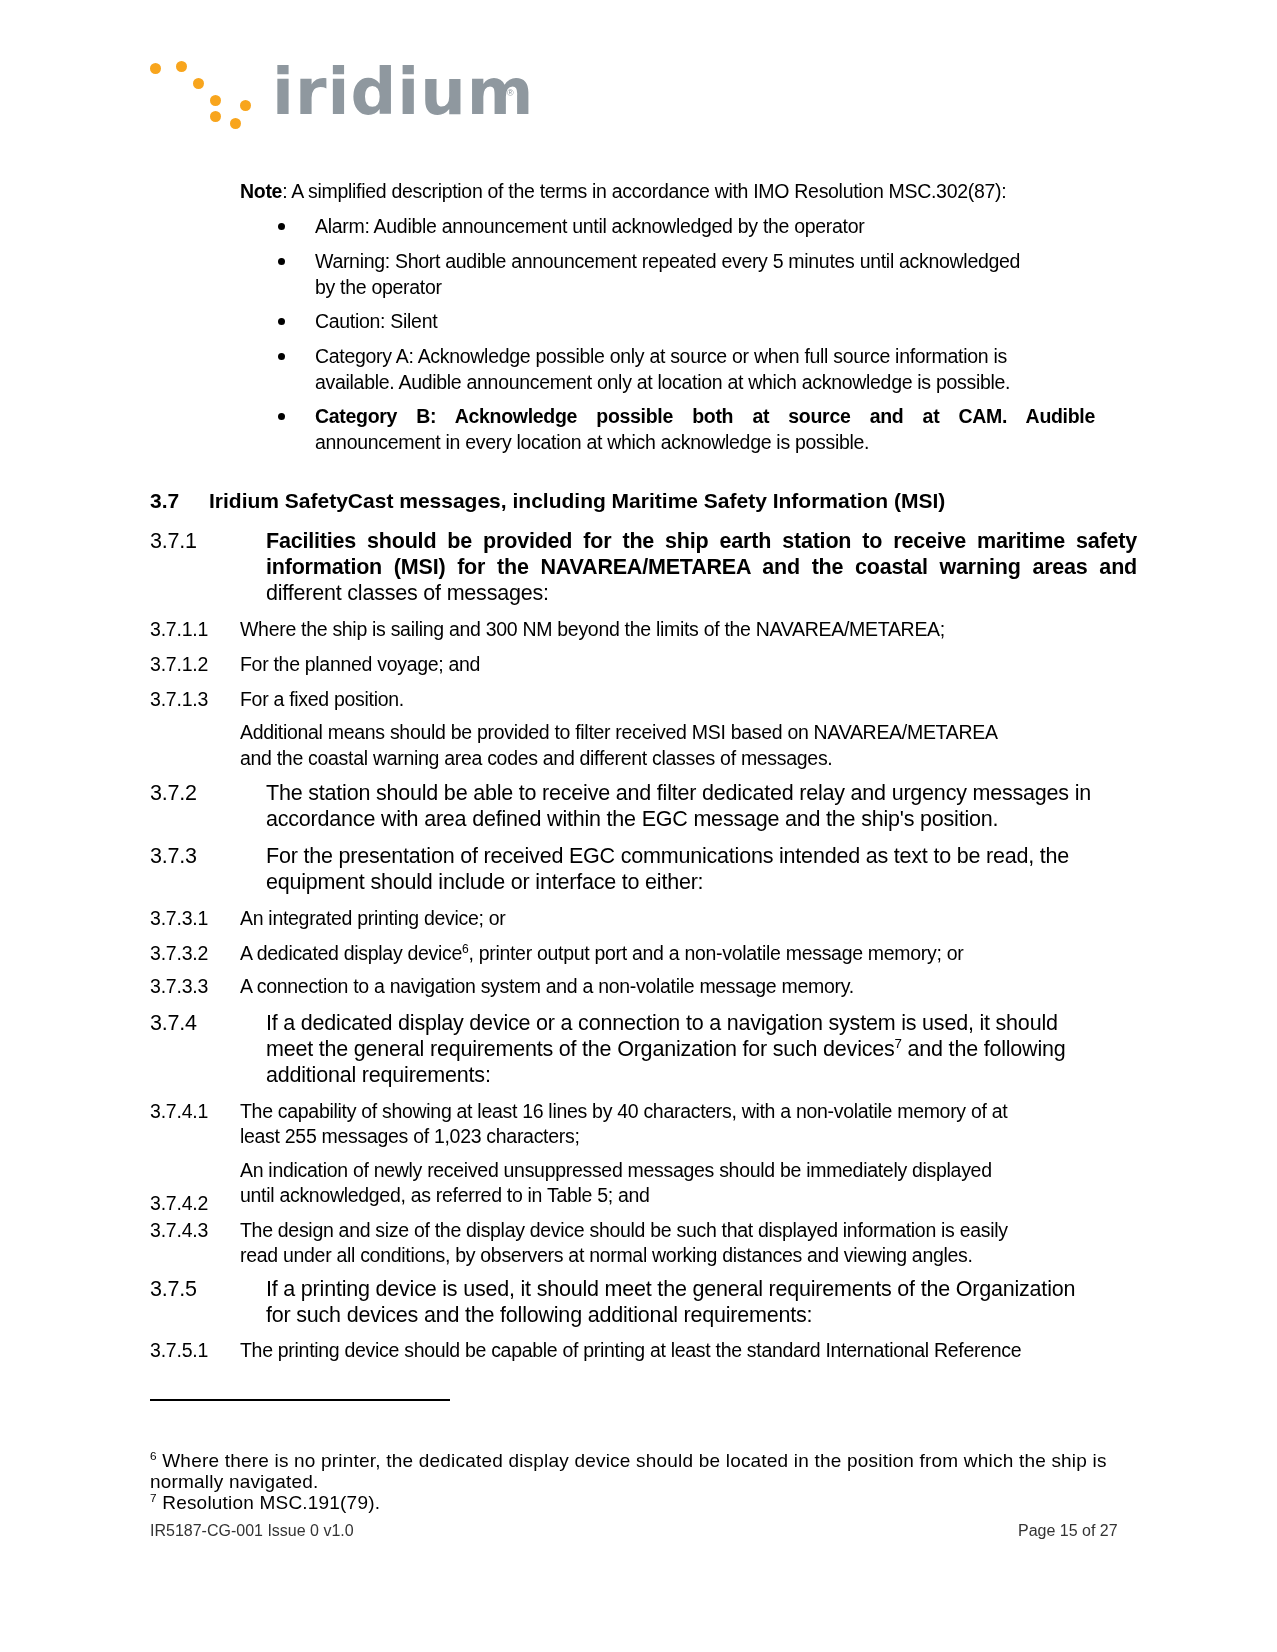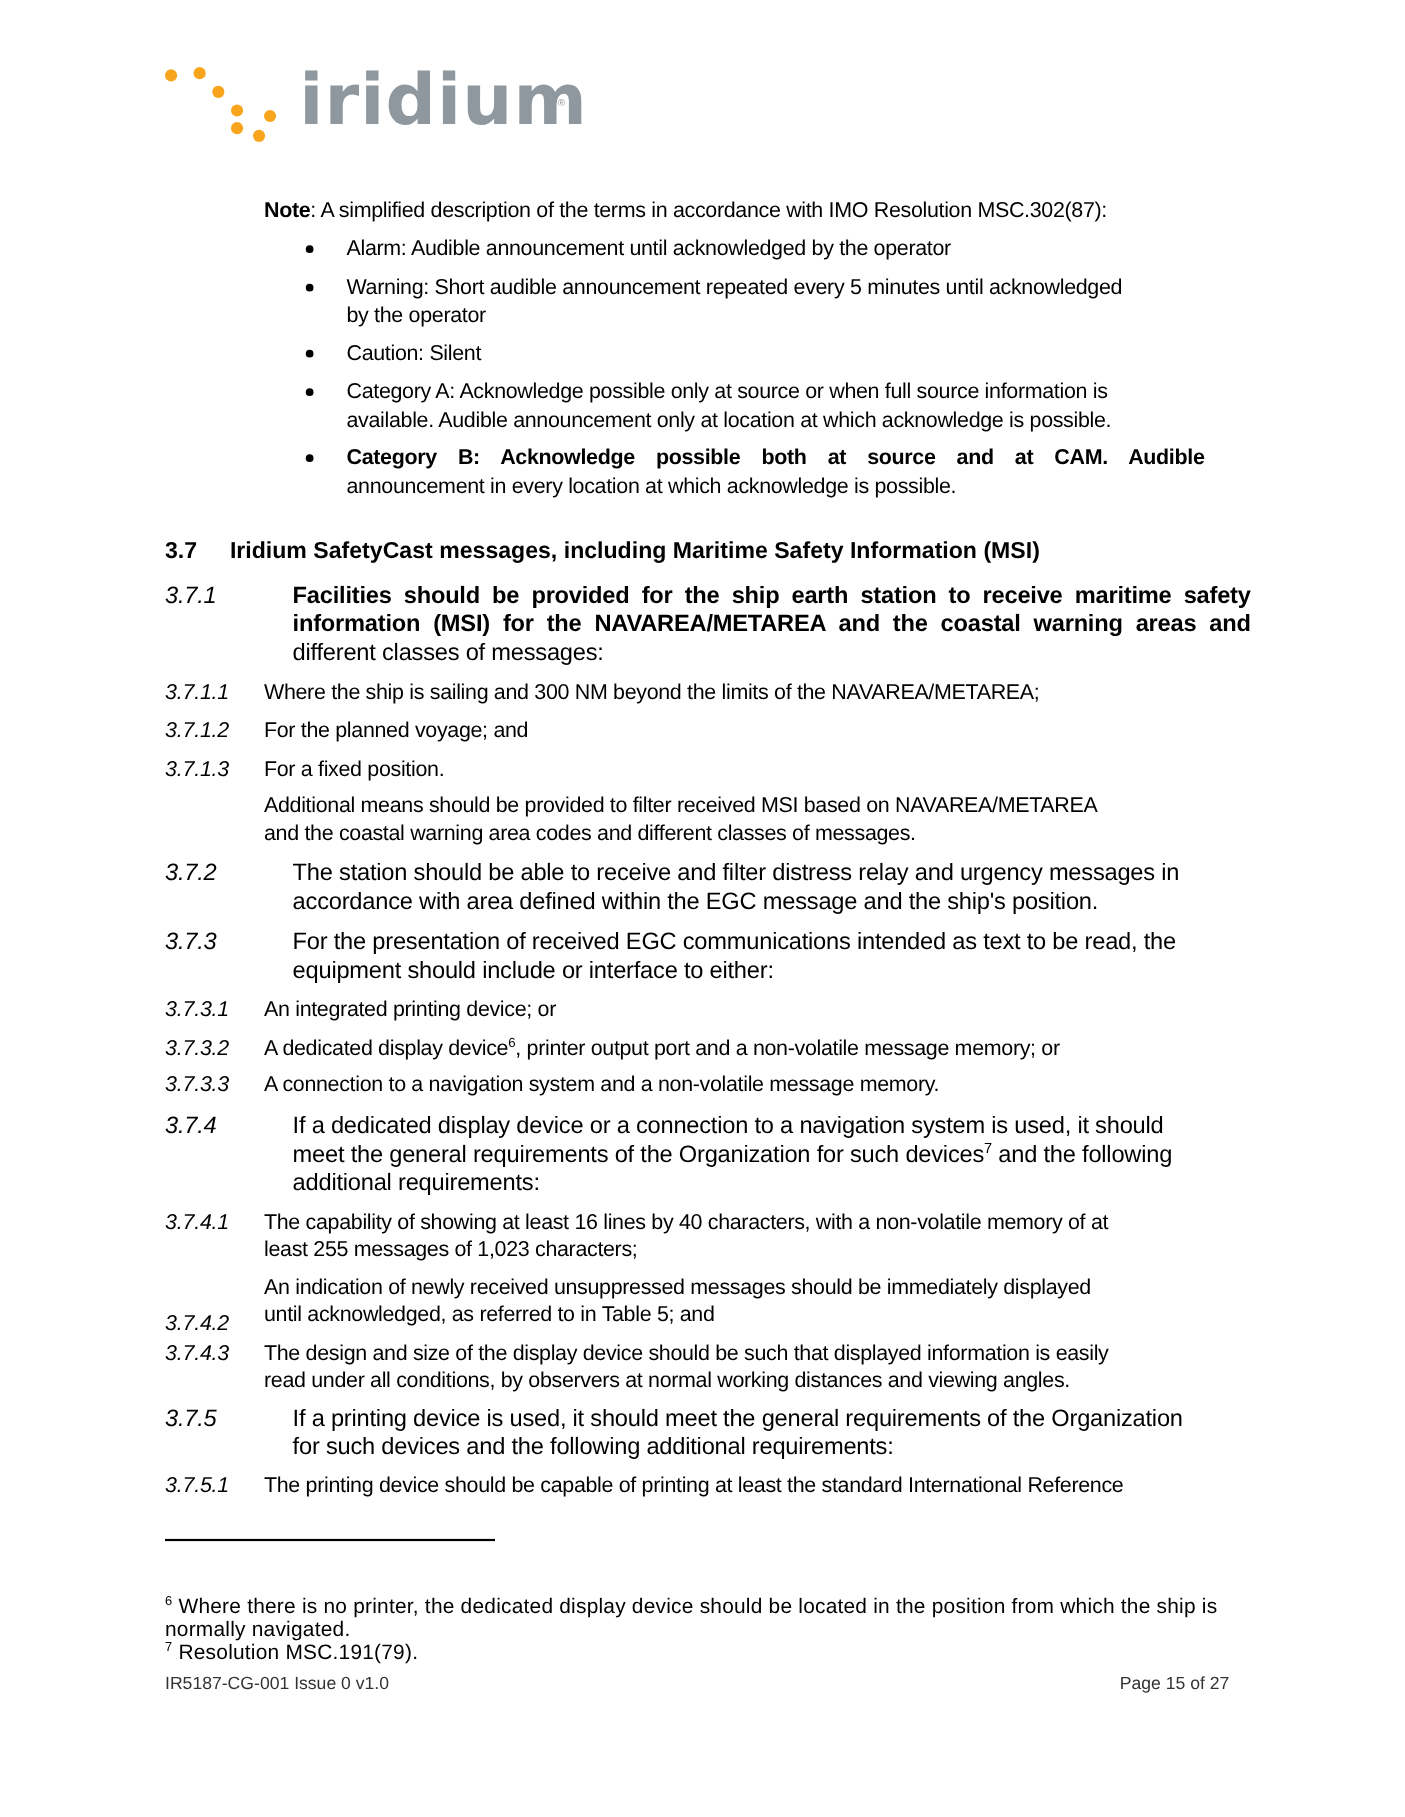--- a/index.html
+++ b/index.html
@@ -8,21 +8,21 @@
   .abs { position: absolute; }
   
   #logo { left: 148px; top: 58px; width: 370px; height: 74px; }
   .dot { position: absolute; width: 11px; height: 11px; border-radius: 50%; background: #f8a51d; }
   .logo-word { position: absolute; left: 124px; top: -6px; font-family: "DejaVu Sans", sans-serif;
                font-weight: bold; font-size: 64px; color: #8f989f; letter-spacing: 1px; line-height: 80px; }
   .logo-reg { position: absolute; left: 359px; top: 30px; font-size: 9px; color: #8f989f; }
 
   .t { position: absolute; font-size: 19.5px; line-height: 26px; white-space: nowrap; letter-spacing: -0.3px; }
   .t.big { font-size: 21.5px; letter-spacing: -0.2px; margin-left: 42px; }
-  .num { position: absolute; font-size: 19.5px; line-height: 26px; letter-spacing: -0.2px; font-style: italic; }
+  .num { position: absolute; font-size: 19.5px; line-height: 26px; letter-spacing: -0.2px; }
   .num.big { font-size: 21.5px; }
   .bullet { position: absolute; width: 7px; height: 7px; border-radius: 50%; background: #000; }
   .just { text-align: justify; text-align-last: justify; font-weight: bold; }
   .head { position: absolute; font-weight: bold; font-size: 21px; line-height: 26px; white-space: nowrap; }
   .foot { position: absolute; font-weight: normal; font-size: 19px; line-height: 21px; white-space: nowrap; letter-spacing: 0.2px; }
   sup { font-size: 62%; line-height: 0; vertical-align: super; }
   .rule { position: absolute; left: 150px; top: 1399px; width: 300px; height: 2px; background: #000; }
   .pagefoot { position: absolute; font-size: 16px; color: #333; white-space: nowrap; }
 </style>
 </head>
@@ -92,21 +92,21 @@
   <div class="num" style="left:150px;top:686px">3.7.1.3</div>
   <div class="t" style="left:240px;top:686px">For a fixed position.</div>
 </div>
 <div>
   <div class="t" style="left:240px;top:719px">Additional means should be provided to filter received MSI based on NAVAREA/METAREA</div>
   <div class="t" style="left:240px;top:745px">and the coastal warning area codes and different classes of messages.</div>
 </div>
 
 <div>
   <div class="num big" style="left:150px;top:780px">3.7.2</div>
-  <div class="t big" style="left:224px;top:780px">The station should be able to receive and filter distress relay and urgency messages in</div>
+  <div class="t big" style="left:224px;top:780px">The station should be able to receive and filter dedicated relay and urgency messages in</div>
   <div class="t big" style="left:224px;top:806px">accordance with area defined within the EGC message and the ship's position.</div>
 </div>
 
 <div>
   <div class="num big" style="left:150px;top:843px">3.7.3</div>
   <div class="t big" style="left:224px;top:843px">For the presentation of received EGC communications intended as text to be read, the</div>
   <div class="t big" style="left:224px;top:869px">equipment should include or interface to either:</div>
 </div>
 <div>
   <div class="num" style="left:150px;top:905px">3.7.3.1</div>

